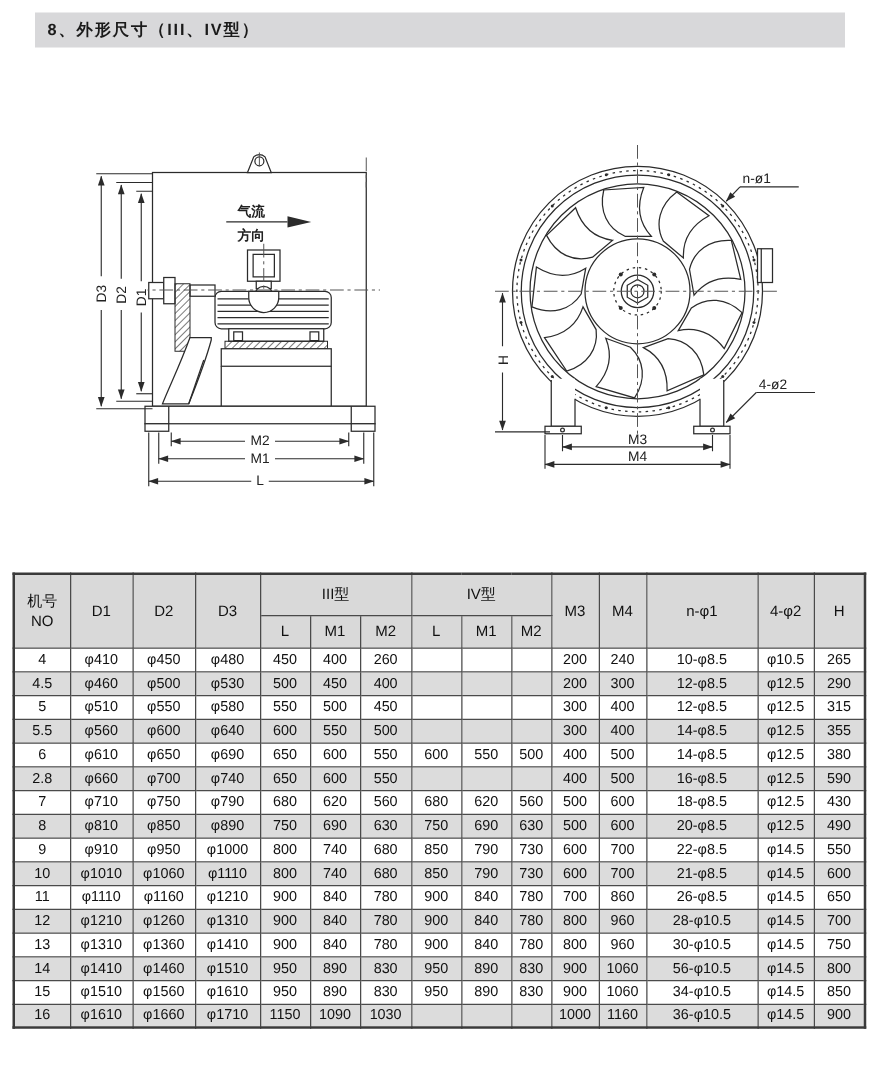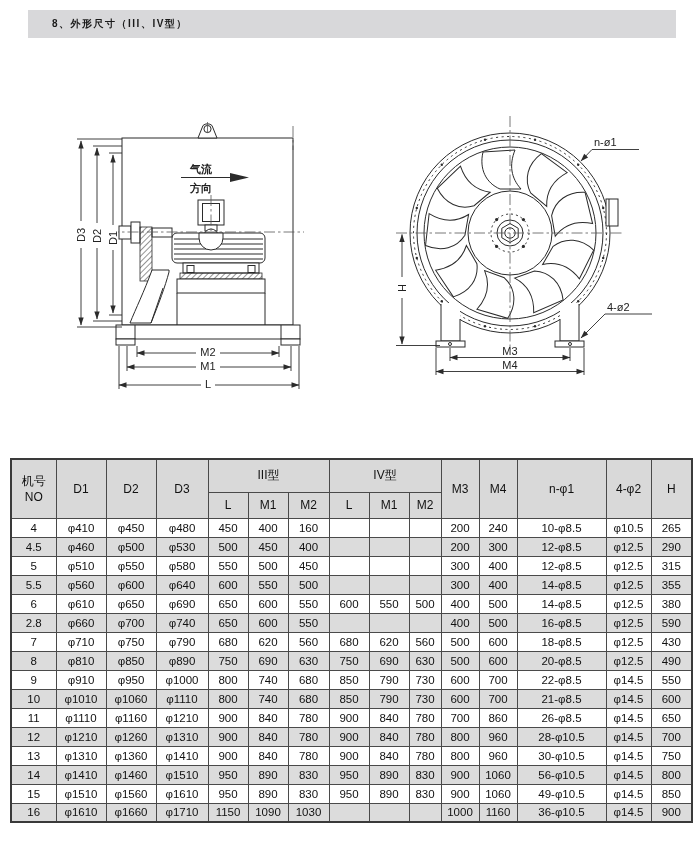--- a/index.html
+++ b/index.html
@@ -6,22 +6,22 @@
   body{
     width:700px;height:852px;position:relative;background:#ffffff;
     font-family:"Liberation Sans","DejaVu Sans",sans-serif;color:#111;
     overflow:hidden;
   }
   .title-bar{
     position:absolute;left:28px;top:10px;width:648px;height:28px;
     background:#d8d8da;display:flex;align-items:center;
   }
   .title-bar span{
-    font-size:10px;font-weight:bold;letter-spacing:1.5px;
-    padding-left:24px;color:#1a1a1a;
+    font-size:13px;font-weight:bold;letter-spacing:1.5px;
+    padding-left:10px;color:#1a1a1a;
   }
   svg.drawing{position:absolute;left:0;top:55px;}
   svg text{font-family:"Liberation Sans","DejaVu Sans",sans-serif;font-size:11px;fill:#222;}
   svg text.cjk{font-size:11px;font-weight:bold;}
   .ln{stroke:#2b2b2b;fill:none;stroke-width:1;}
   .wf{stroke:#2b2b2b;fill:#ffffff;stroke-width:1;}
   .cl{stroke:#555;fill:none;stroke-width:0.8;stroke-dasharray:11 3 2.5 3;}
   .dim{stroke:#2b2b2b;fill:none;stroke-width:0.9;}
   .bg{fill:#ffffff;stroke:none;}
   .dot{fill:#2b2b2b;stroke:none;}
@@ -298,21 +298,21 @@
     </tr>
   </thead>
   <tbody>
       <tr>
         <td>4</td>
         <td>φ410</td>
         <td>φ450</td>
         <td>φ480</td>
         <td>450</td>
         <td>400</td>
-        <td>160</td>
+        <td>260</td>
         <td></td>
         <td></td>
         <td></td>
         <td>200</td>
         <td>240</td>
         <td>10-φ8.5</td>
         <td>φ10.5</td>
         <td>265</td>
       </tr>
       <tr>
@@ -542,21 +542,21 @@
         <td>φ1560</td>
         <td>φ1610</td>
         <td>950</td>
         <td>890</td>
         <td>830</td>
         <td>950</td>
         <td>890</td>
         <td>830</td>
         <td>900</td>
         <td>1060</td>
-        <td>49-φ10.5</td>
+        <td>34-φ10.5</td>
         <td>φ14.5</td>
         <td>850</td>
       </tr>
       <tr>
         <td>16</td>
         <td>φ1610</td>
         <td>φ1660</td>
         <td>φ1710</td>
         <td>1150</td>
         <td>1090</td>

